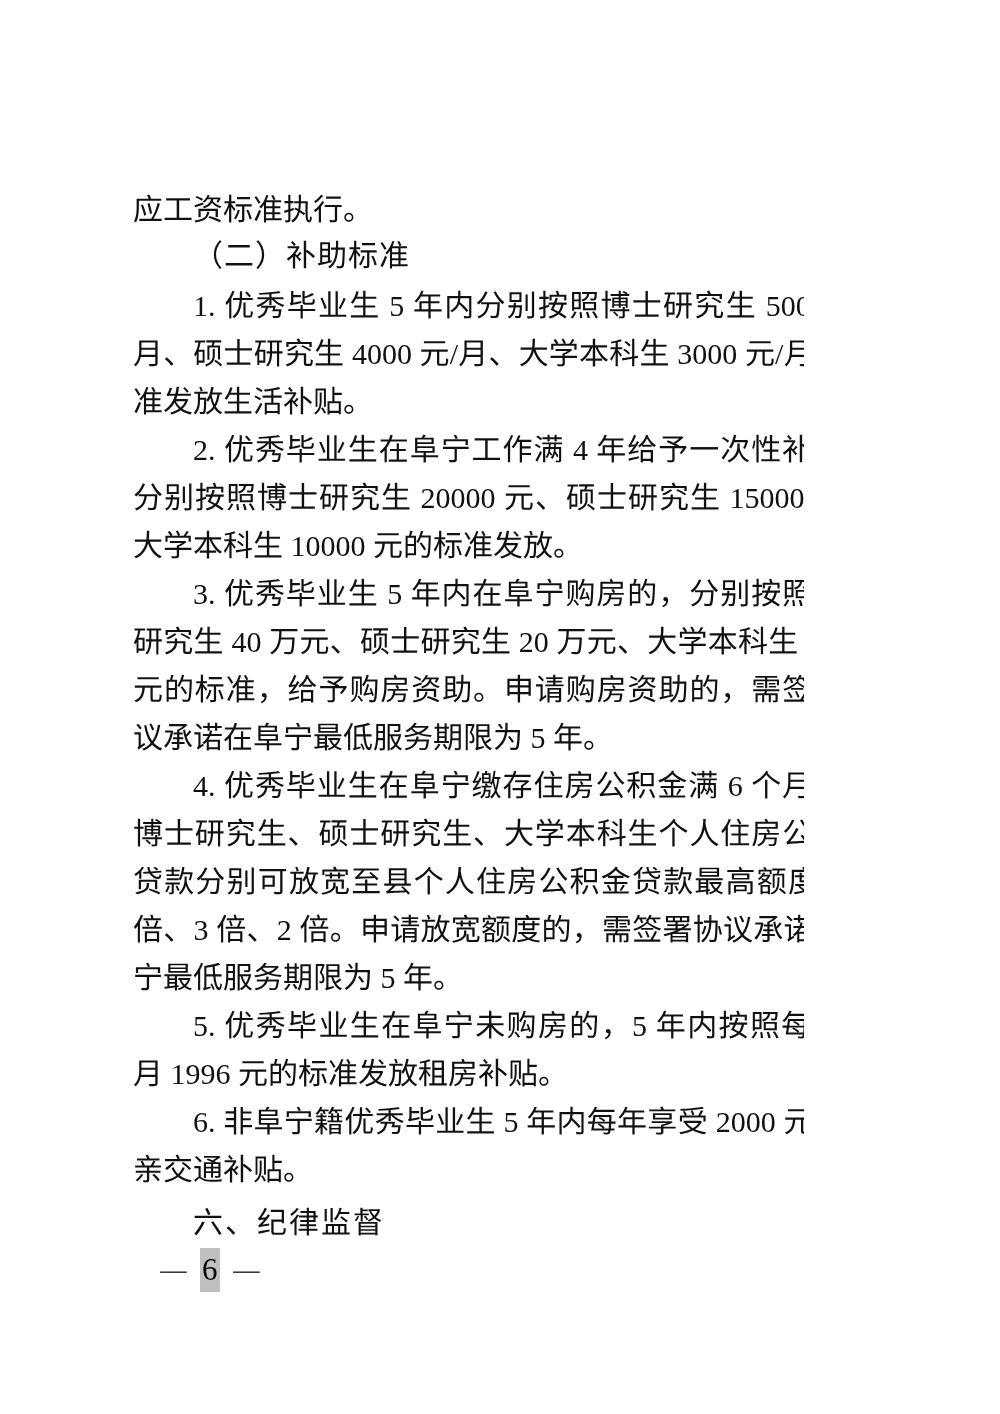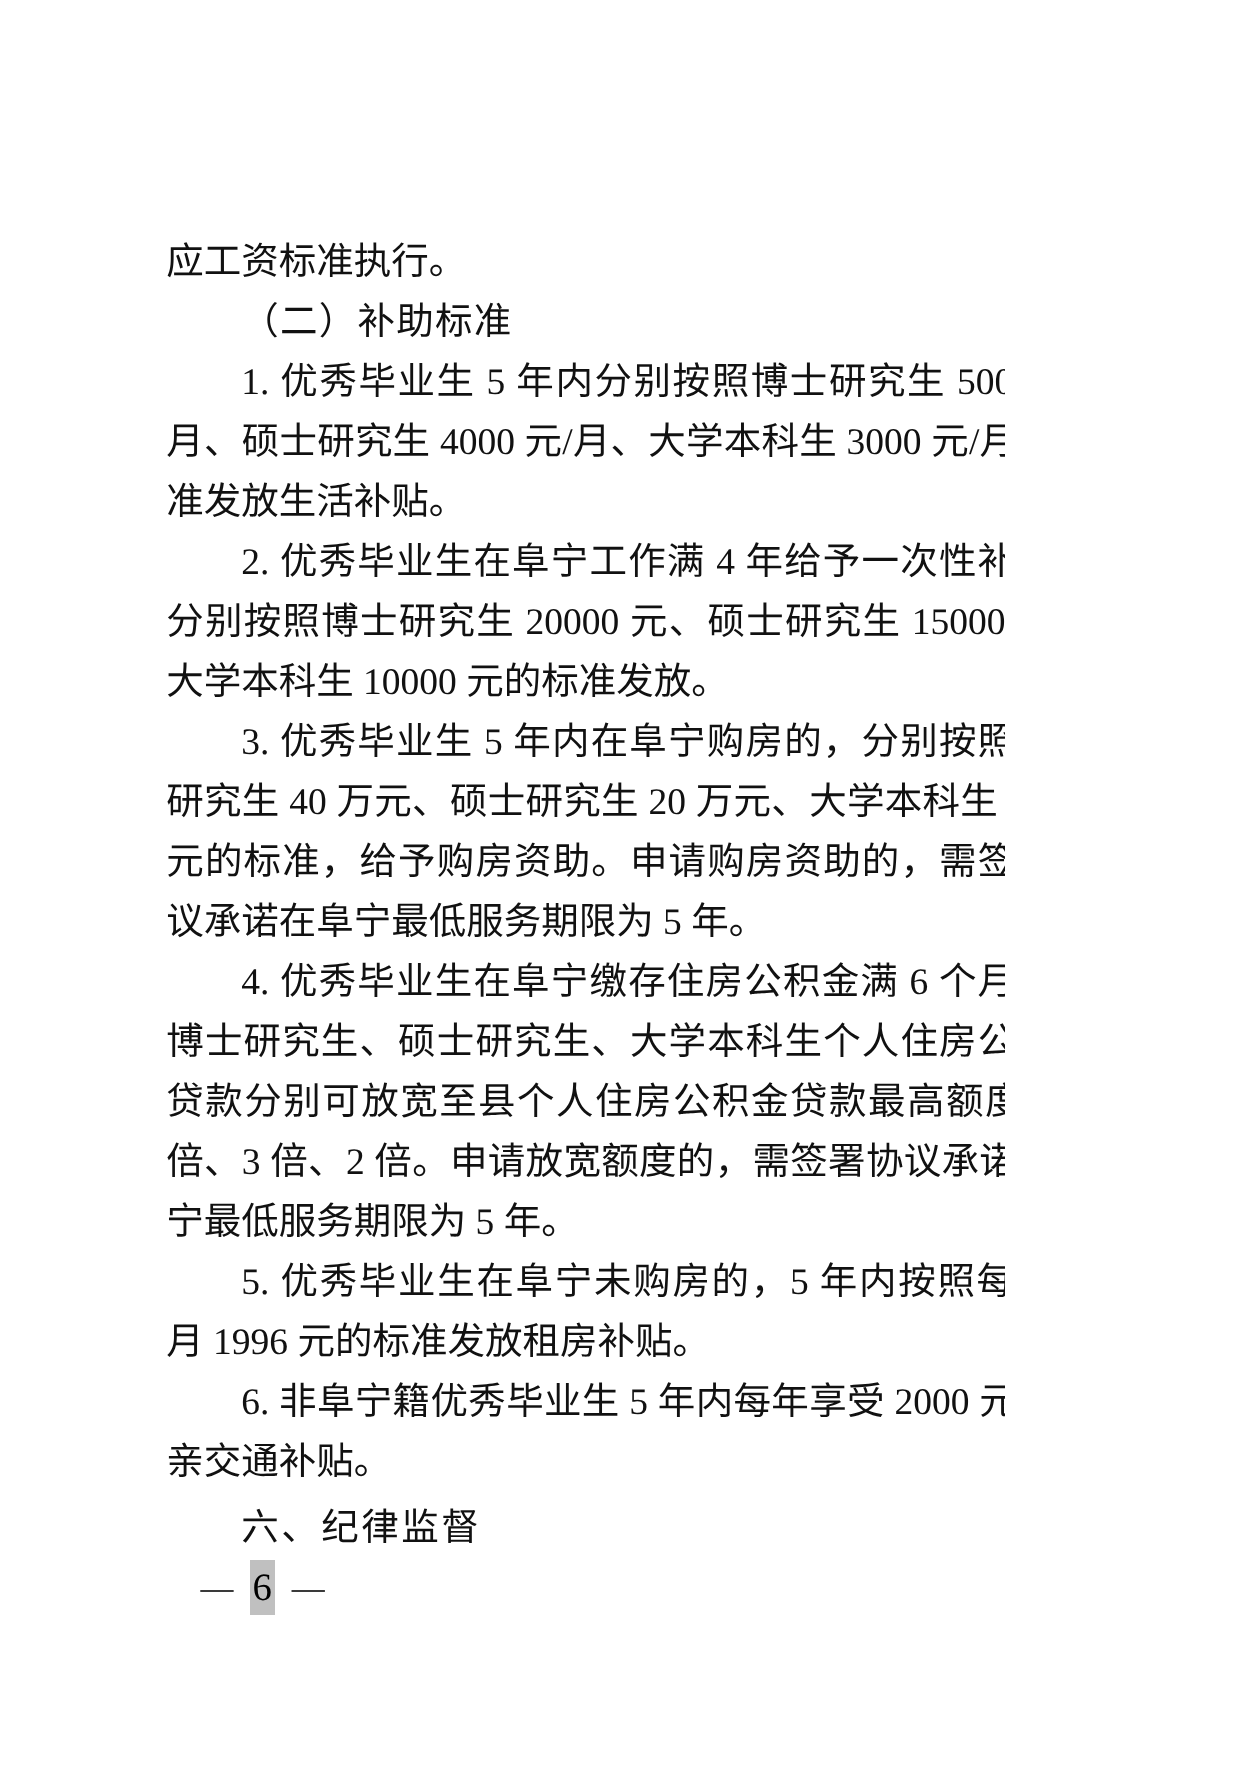--- a/index.html
+++ b/index.html
@@ -28,21 +28,21 @@
   .para {
     margin: 0;
     padding: 0;
     text-indent: 2em;
   }
   .para.no-indent {
     text-indent: 0;
   }
   .style-subheading {
     
-    font-family: Liberation Serif, serif;
+    font-family: Liberation Mono, monospace;
     letter-spacing: 1px;
   }
   .style-heading-bold {
     
     font-family: "Liberation Sans", "DejaVu Sans", sans-serif;
     font-weight: 400;
     text-align: left;
     margin-top: 5px;
     letter-spacing: 2px;
   }

